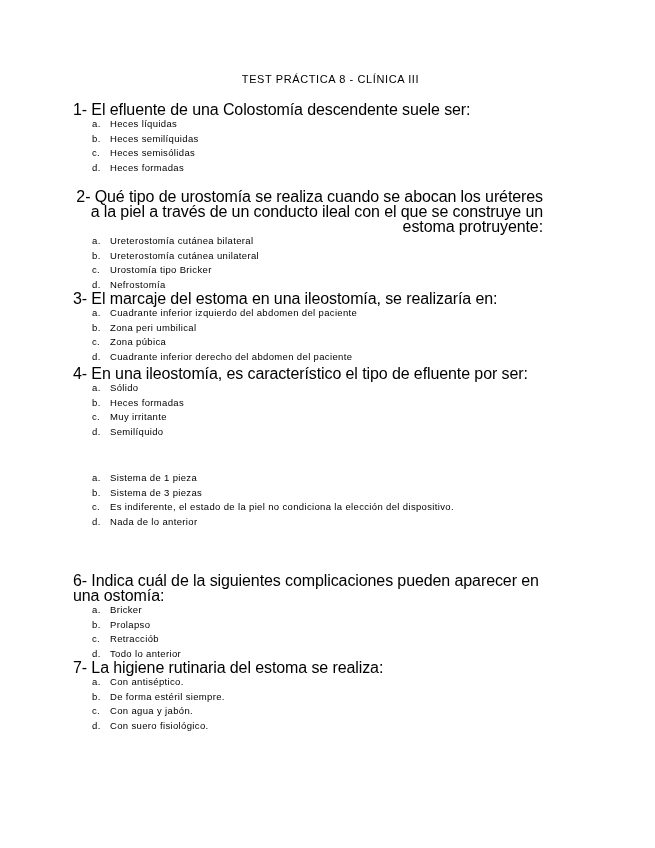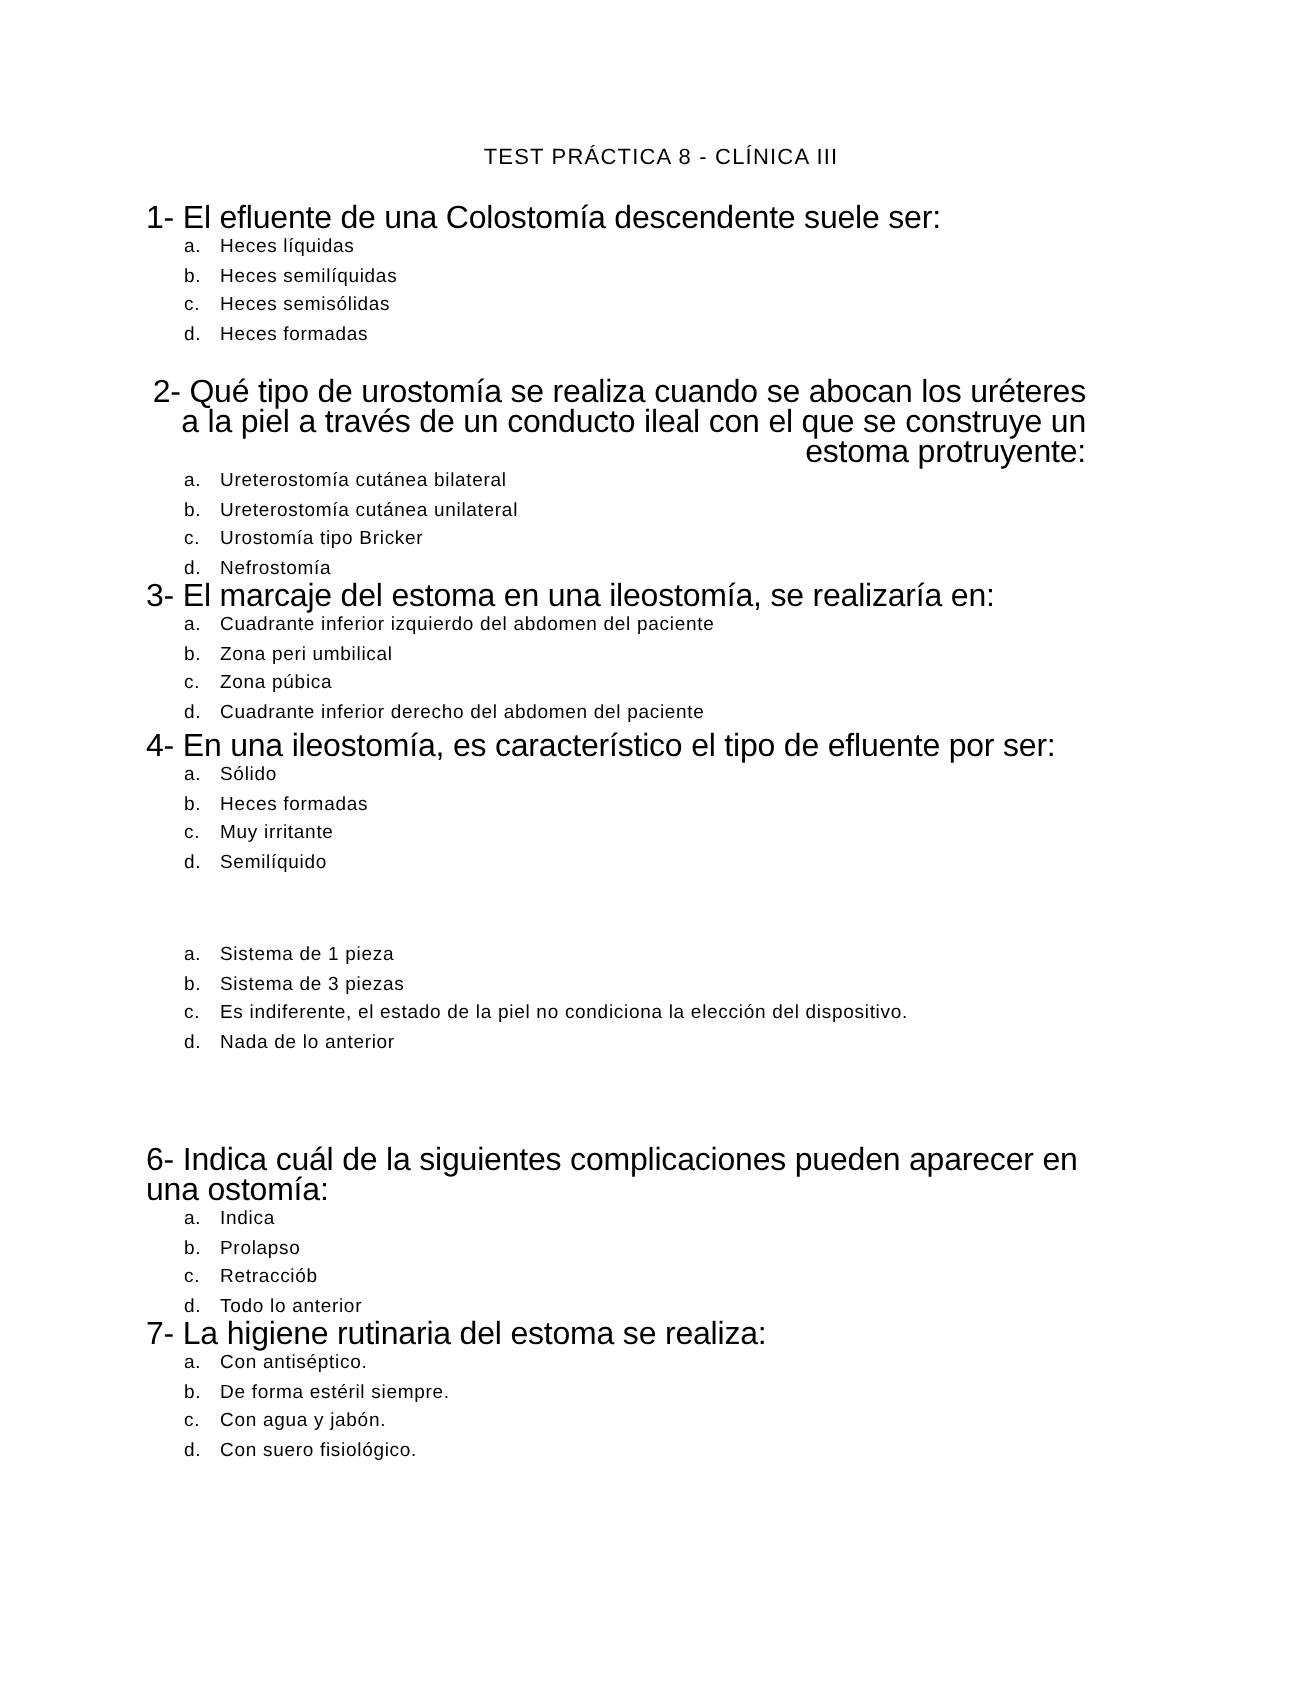--- a/index.html
+++ b/index.html
@@ -183,21 +183,21 @@
           <span class="opt-text">Nada de lo anterior</span>
         </li>
     </ul>
   </div>
 
   <div class="question" style="top:573px;">
     <p class="q-text">6- Indica cuál de la siguientes complicaciones pueden aparecer en una ostomía:</p>
     <ul class="options">
       <li class="option">
           <span class="opt-letter">a.</span>
-          <span class="opt-text">Indica</span>
+          <span class="opt-text">Bricker</span>
         </li>
       <li class="option">
           <span class="opt-letter">b.</span>
           <span class="opt-text">Prolapso</span>
         </li>
       <li class="option">
           <span class="opt-letter">c.</span>
           <span class="opt-text">Retracciób</span>
         </li>
       <li class="option">

